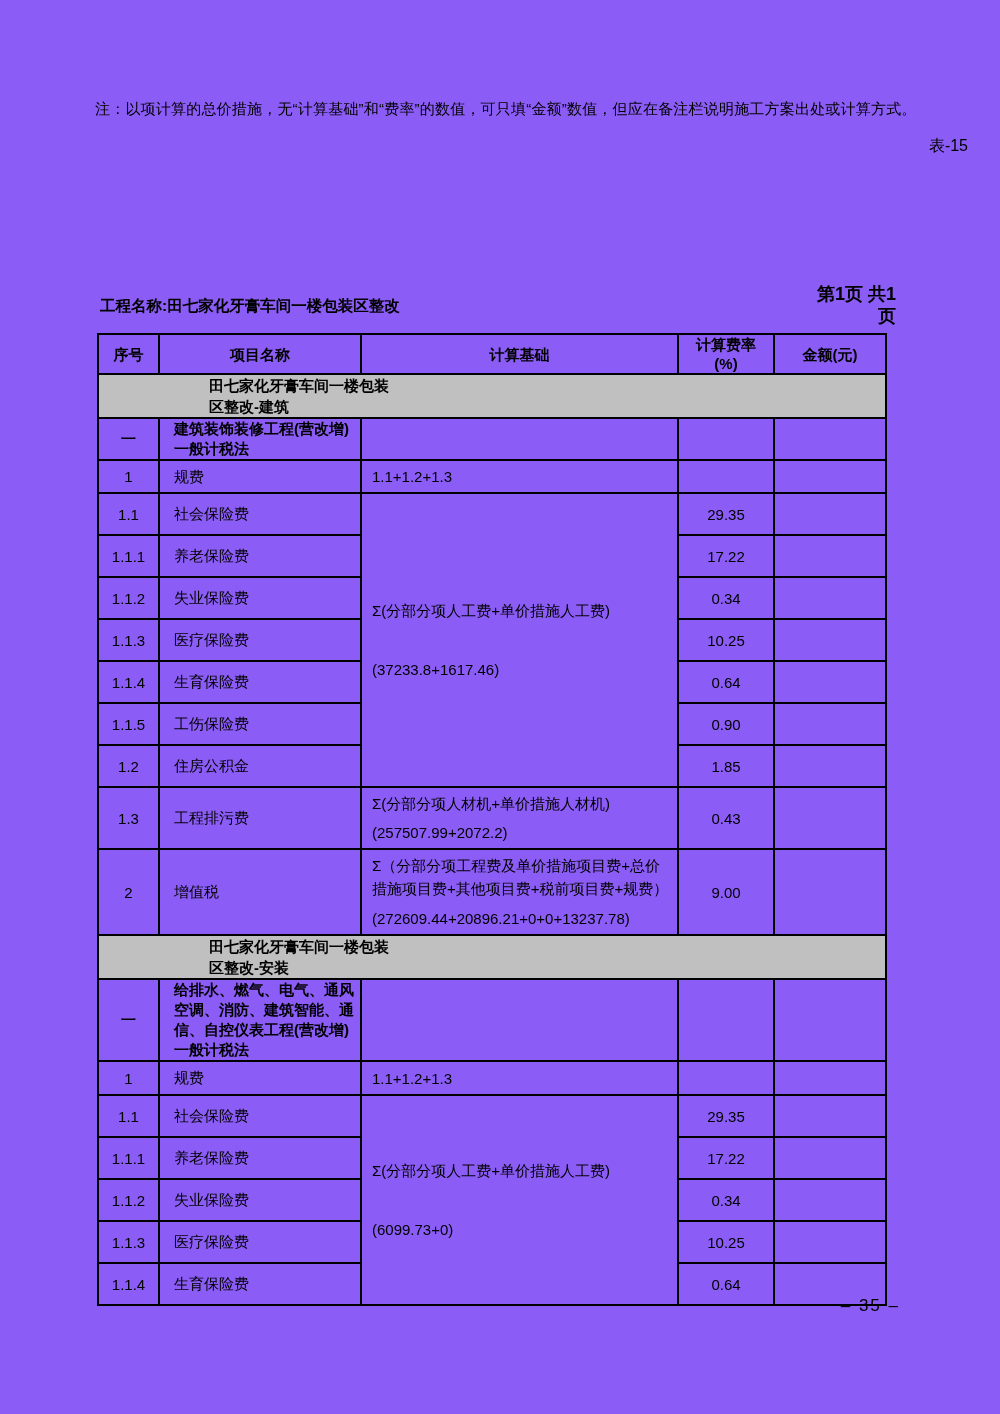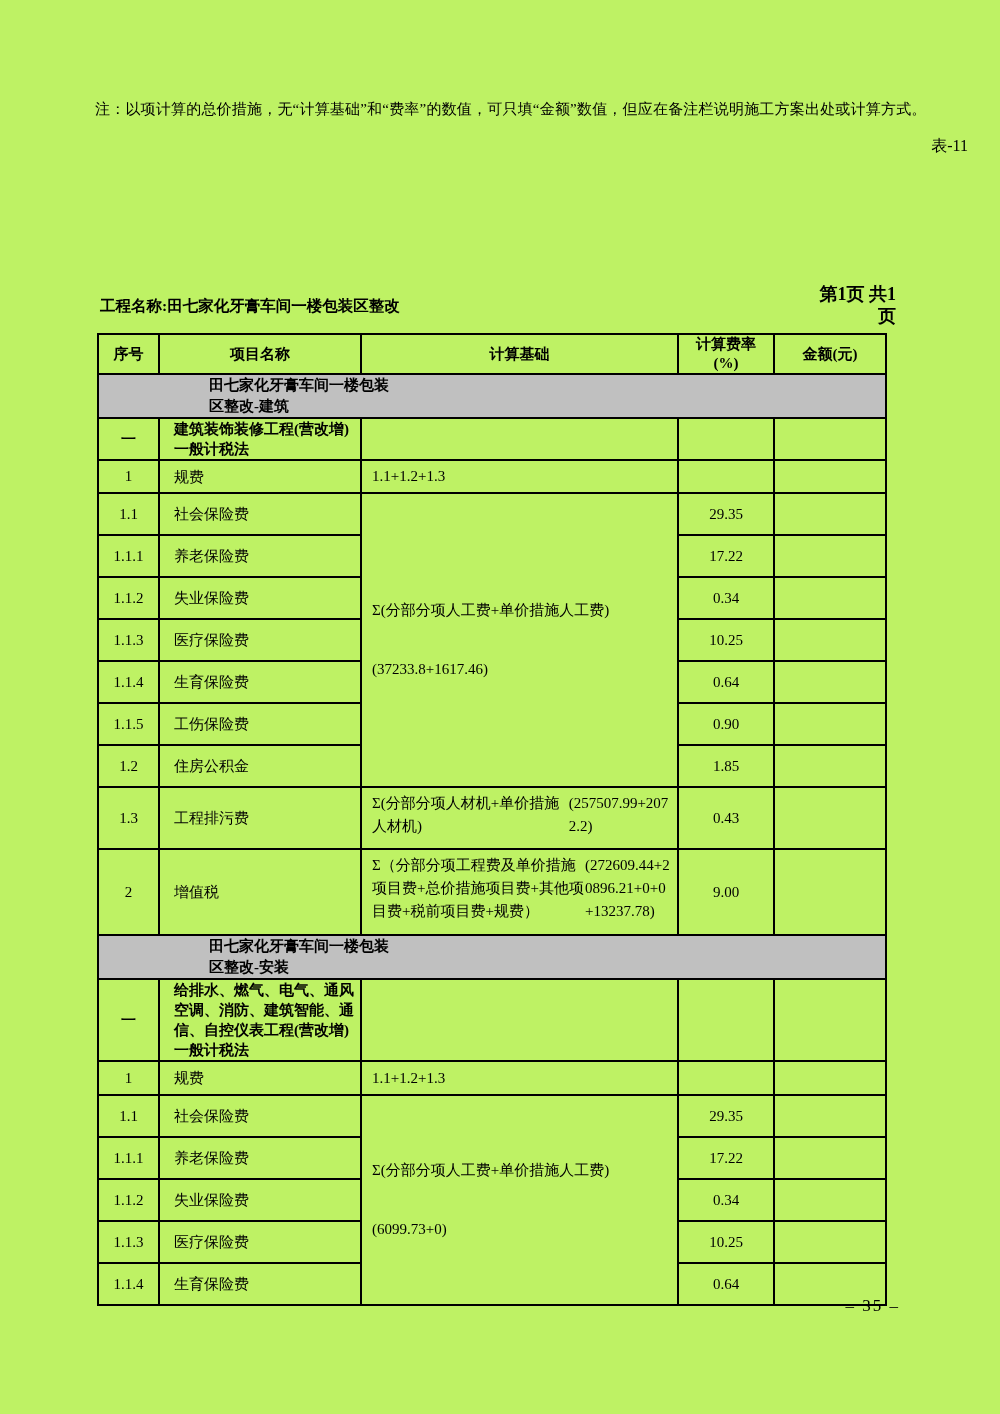--- a/index.html
+++ b/index.html
@@ -1,20 +1,20 @@
 <!DOCTYPE html>
 <html><head>
 <meta charset="utf-8">
 <style>
   * { box-sizing: border-box; }
   html,body { margin:0; padding:0; background:#e8e8e8; }
   .page {
     position:relative; width:1000px; height:1414px; margin:0 auto;
-    background:#bef264; color:#000;
-    font-family:Liberation Serif, serif;
+    background:#8b5cf6; color:#000;
+    font-family:Liberation Sans, sans-serif;
   }
   .note {
     position:absolute; left:95px; top:100px; width:885px;
     font-size:15px; white-space:nowrap; letter-spacing:0.2px;
   }
   .table-tag {
     position:absolute; top:136px; right:32px; font-size:16px;
   }
   .doc-title {
     position:absolute; top:213px; left:0; width:100%;
@@ -56,37 +56,37 @@
   .gray-band .wrap {
     margin-left:61px; padding-left:10px; width:202px;
     font-weight:bold; line-height:21px; word-break:break-all;
   }
   tr.cat .c-no, tr.cat .c-name { font-weight:bold; }
   .merged-basis {
     display:flex; flex-direction:column; 
     gap:36px; height:100%;
   }
   .split-basis {
-    display:flex; flex-direction:row; justify-content:space-between;
+    display:flex; flex-direction:column; justify-content:space-between;
     padding:2px 0;
   }
   .h-sew { height:56px; }
   .h-vat { height:80px; }
   .page-number {
     position:absolute; top:1296px; right:100px;
     font-size:17px; letter-spacing:2px;
   }
 </style>
 </head>
 <body>
 
 <div class="page">
 
   <div class="note">注：以项计算的总价措施，无“计算基础”和“费率”的数值，可只填“金额”数值，但应在备注栏说明施工方案出处或计算方式。</div>
-  <div class="table-tag">表-11</div>
+  <div class="table-tag">表-15</div>
   <div class="project-line">工程名称:田七家化牙膏车间一楼包装区整改</div>
   <div class="page-info">
     <div>第1页 共1</div>
     <div>页</div>
   </div>
 
   <table class="fees">
     <colgroup>
       <col style="width:61px">
         <col style="width:202px">

